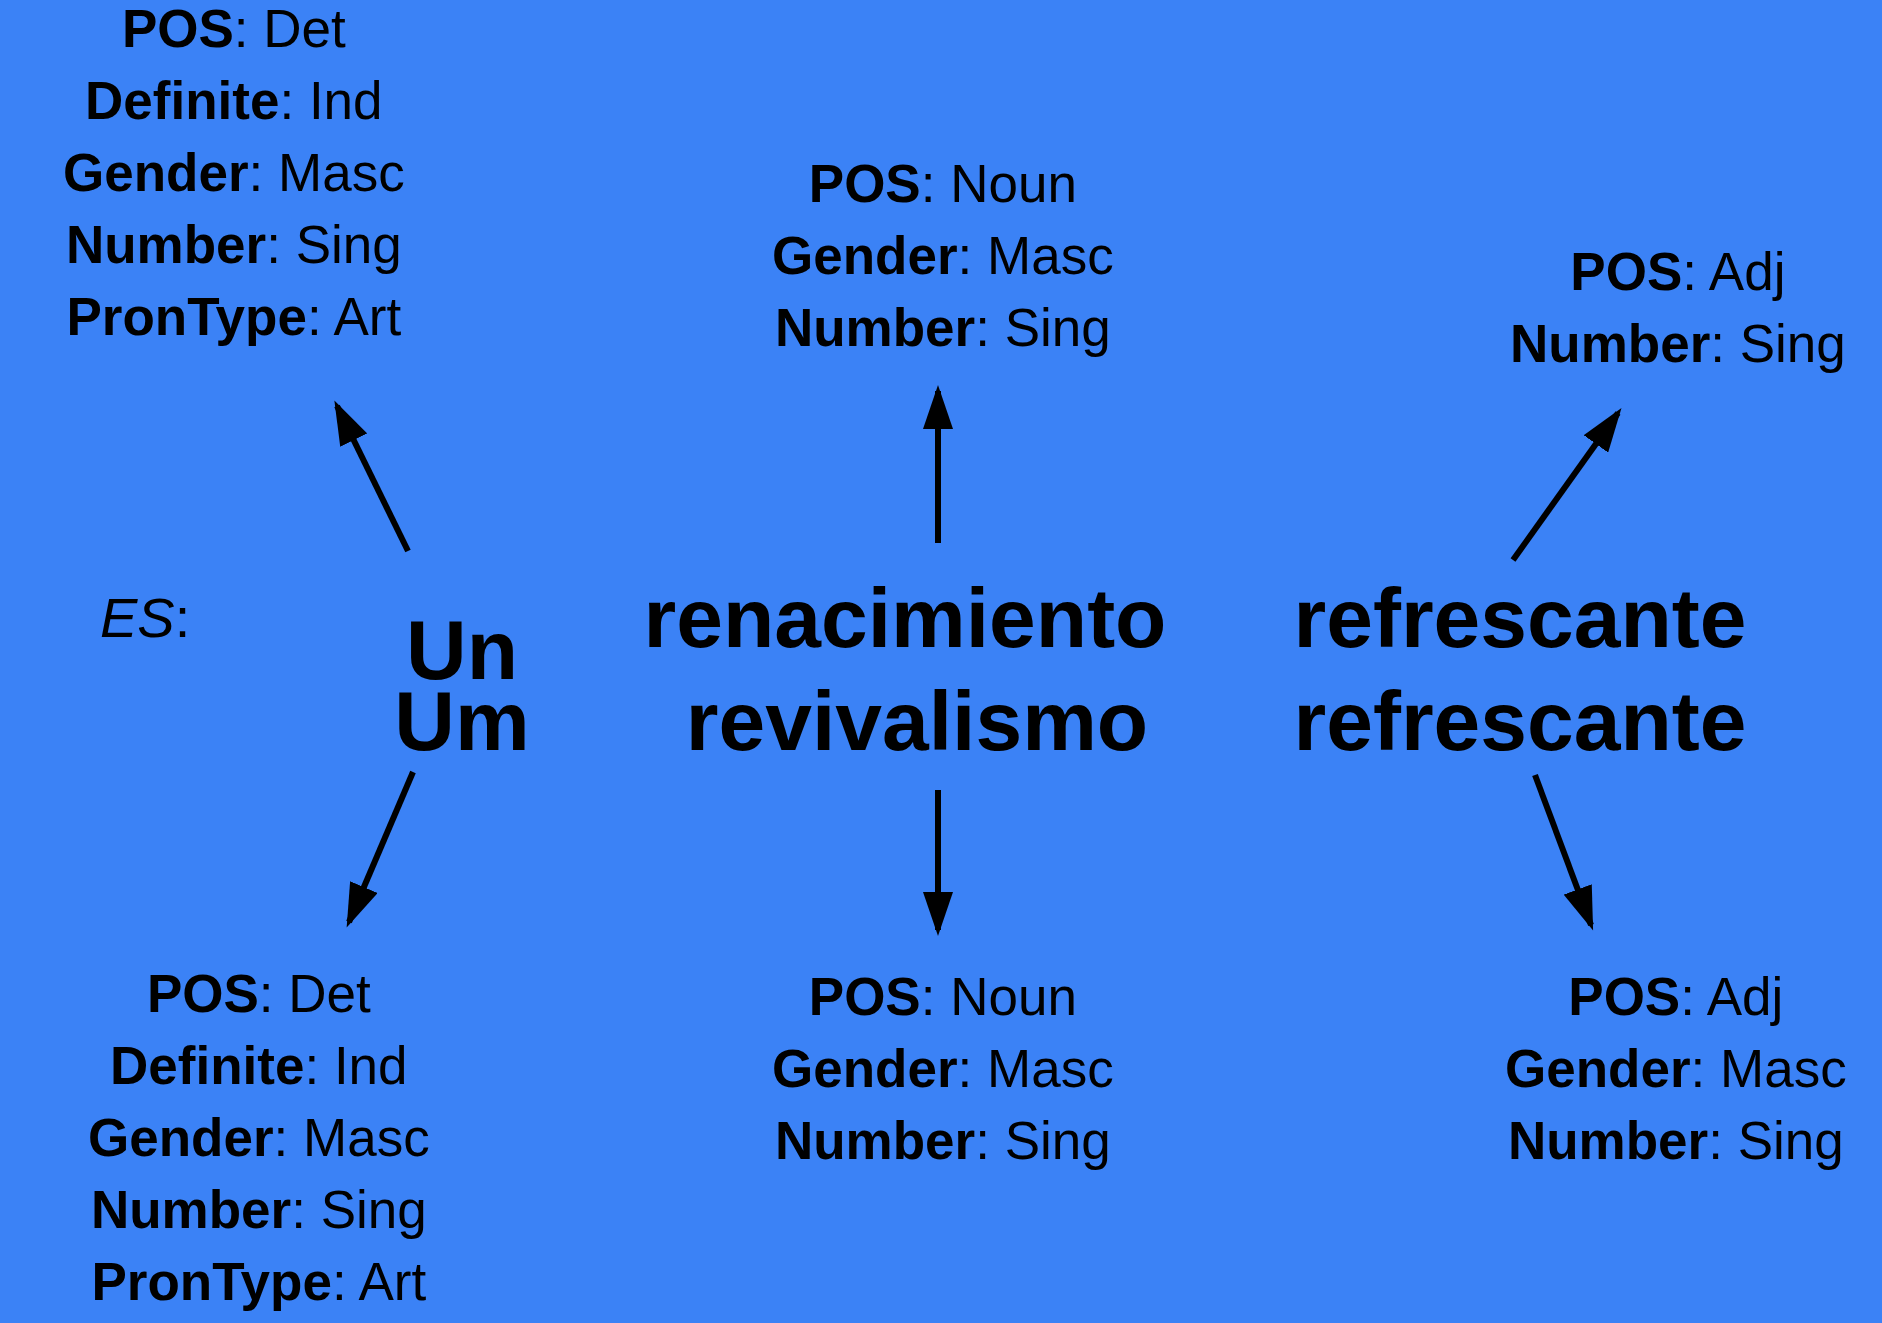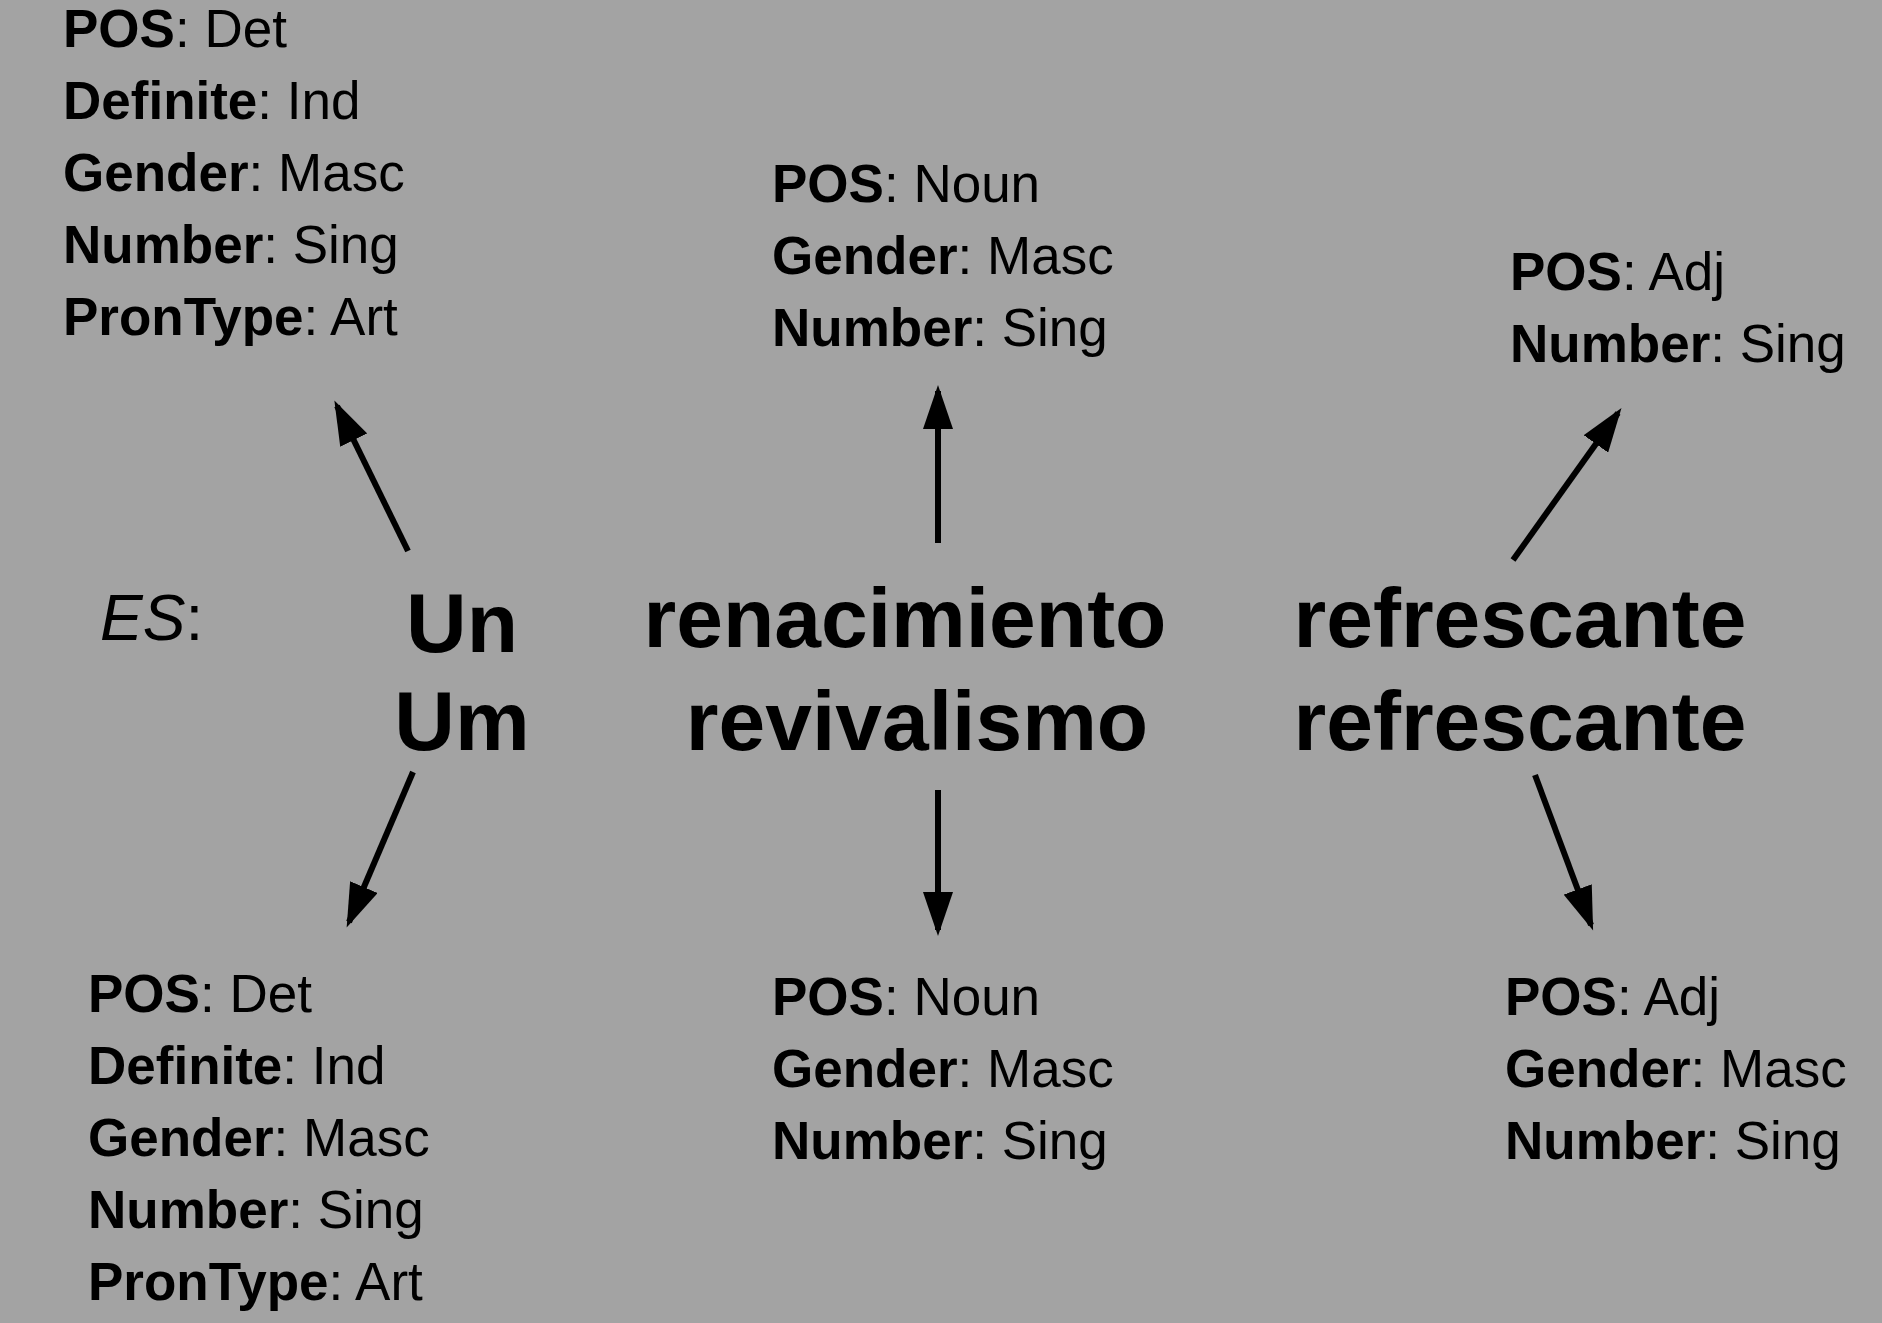--- a/index.html
+++ b/index.html
@@ -4,24 +4,25 @@
 <style>
   html, body {
     margin: 0;
     padding: 0;
     background: #ffffff;
   }
   .canvas {
     position: relative;
     width: 1882px;
     height: 1323px;
-    background: #a3a3a3;
+    background: #3b82f6;
     font-family: "Liberation Sans", "DejaVu Sans", sans-serif;
     color: #000000;
     overflow: hidden;
+    text-align: center;
   }
   .arrow-layer {
     position: absolute;
     left: 0;
     top: 0;
     width: 1882px;
     height: 1323px;
   }
   .arrow-layer line {
     stroke: #000000;
@@ -38,21 +39,21 @@
   .word {
     position: absolute;
     font-size: 84px;
     line-height: 84px;
     font-weight: bold;
     white-space: nowrap;
     transform: translateX(-50%);
   }
   .row-label {
     position: absolute;
-    font-size: 64px;
+    font-size: 56px;
     line-height: 84px;
     font-weight: normal;
     white-space: nowrap;
   }
   .row-label .lang { font-style: italic; }
   .row-label .colon { font-style: normal; }
 </style>
 </head>
 <body>
 
@@ -85,21 +86,21 @@
     <div><span class="k">Gender</span><span class="sep">: </span><span class="v">Masc</span></div>
     <div><span class="k">Number</span><span class="sep">: </span><span class="v">Sing</span></div>
   </div>
 
   <div class="fb" style="left:1510px; top:236px;">
     <div><span class="k">POS</span><span class="sep">: </span><span class="v">Adj</span></div>
     <div><span class="k">Number</span><span class="sep">: </span><span class="v">Sing</span></div>
   </div>
 
   <div class="row-label" style="left:100px; top:576px;"><span class="lang">ES</span><span class="colon">:</span></div>
-  <div class="word" style="left:462px; top:581px;">Un</div>
+  <div class="word" style="left:462px; top:608px;">Un</div>
   <div class="word" style="left:872px; top:576px;margin-left:33px;">renacimiento</div>
   <div class="word" style="left:1520px; top:576px;">refrescante</div>
 
   <div class="word" style="left:462px; top:679px;">Um</div>
   <div class="word" style="left:872px; top:679px;margin-left:45px;">revivalismo</div>
   <div class="word" style="left:1520px; top:679px;">refrescante</div>
 
   <div class="fb" style="left:88px; top:958px;">
     <div><span class="k">POS</span><span class="sep">: </span><span class="v">Det</span></div>
     <div><span class="k">Definite</span><span class="sep">: </span><span class="v">Ind</span></div>

